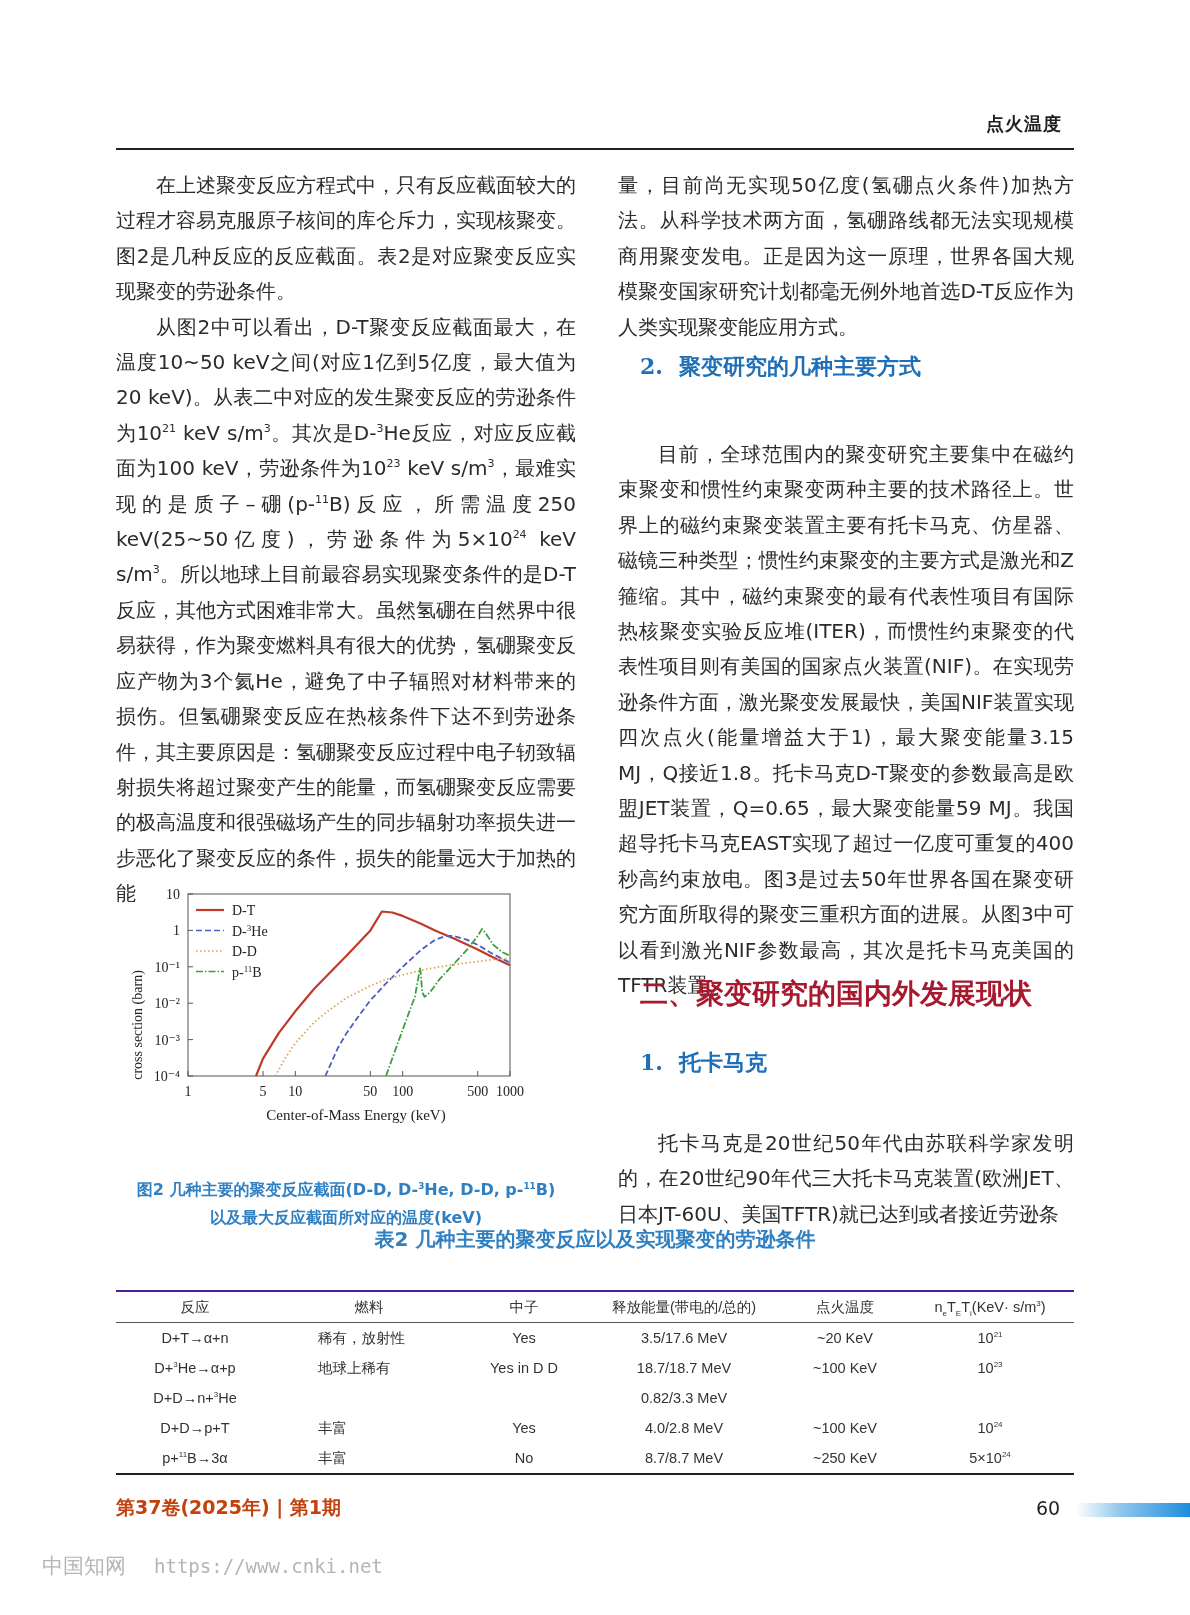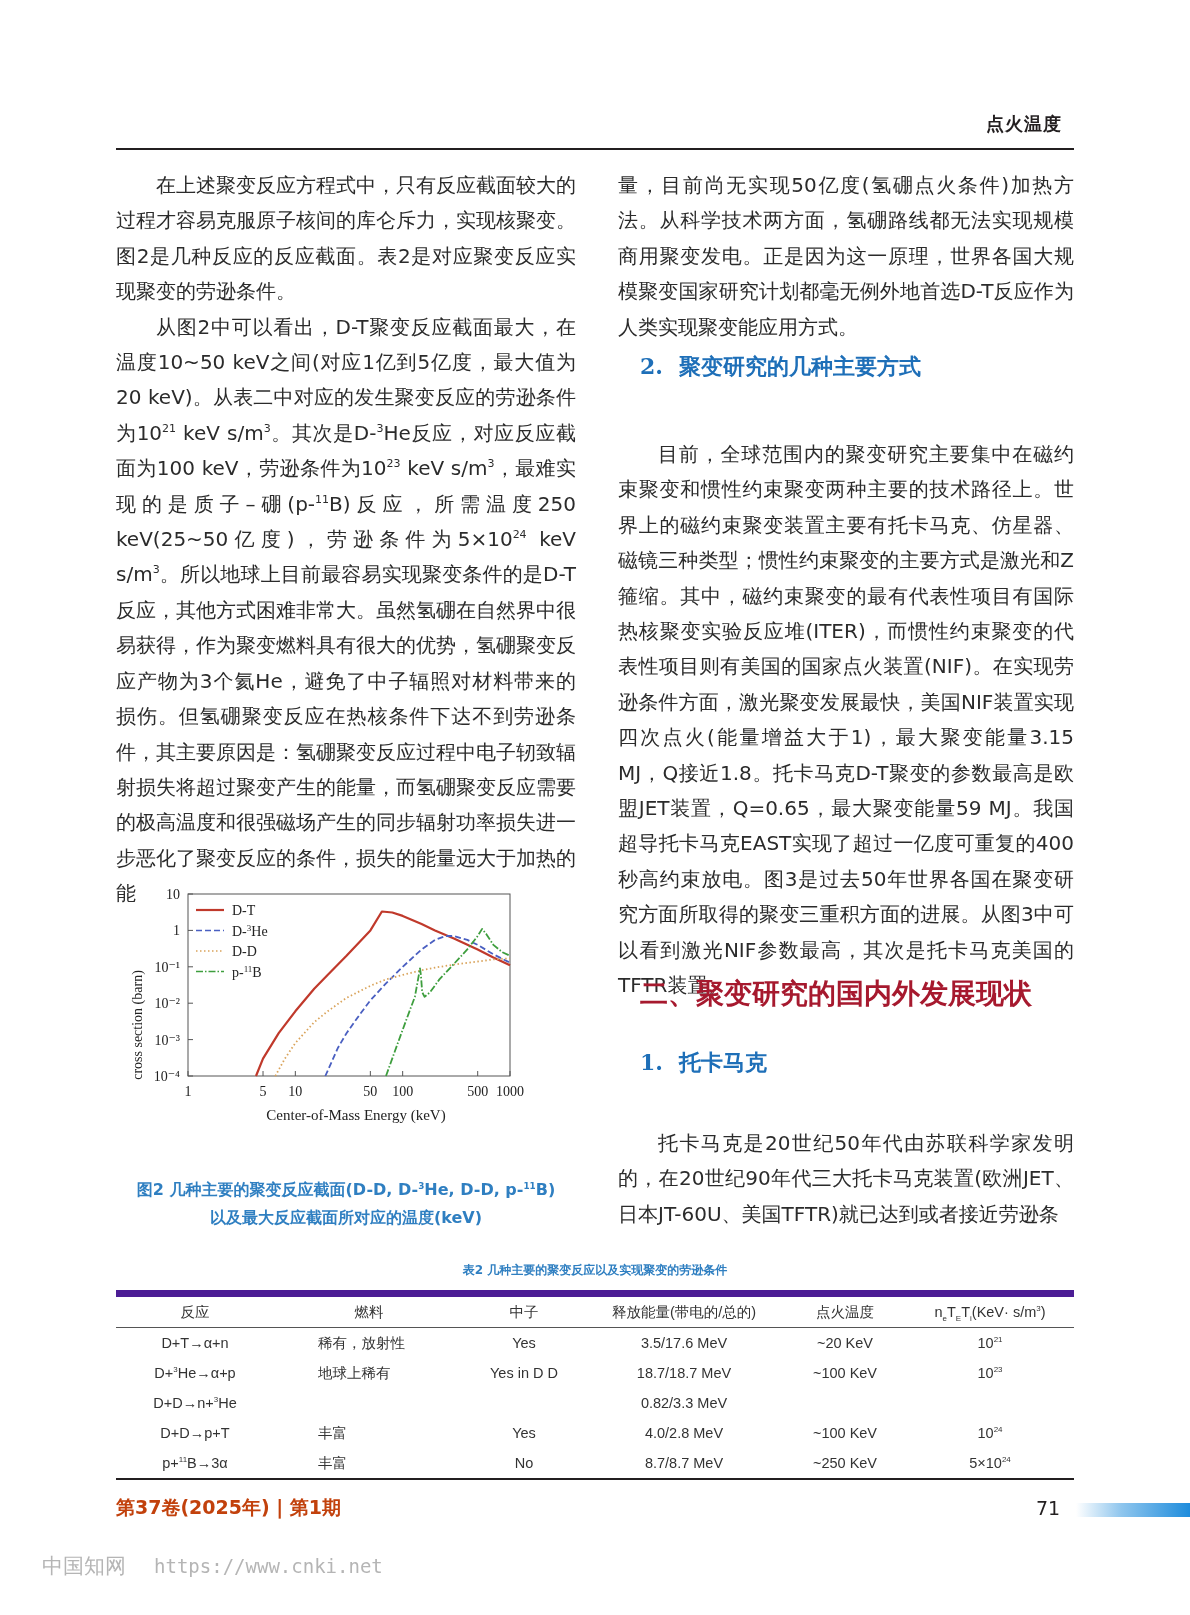--- a/index.html
+++ b/index.html
@@ -22,23 +22,23 @@
 
   sup { font-size:0.55em; vertical-align:0.7em; line-height:0; }
   sub { font-size:0.55em; line-height:0; }
 
   
   #chart-wrap { position:absolute; left:120px; top:880px; width:440px; height:285px; }
   #chart-svg { width:440px; height:285px; font-family:"Liberation Serif", "DejaVu Serif", serif; }
 
   .fig-caption { position:absolute; left:116px; top:1176px; width:460px; font-size:16px; font-weight:bold; color:#2f7fc1; text-align:center; line-height:28px; }
 
-  .table-caption { position:absolute; left:116px; top:1262px; width:958px; text-align:center; font-size:12px; font-weight:bold; color:#2f7fc1; }
+  .table-caption { position:absolute; left:116px; top:1226px; width:958px; text-align:center; font-size:20px; font-weight:bold; color:#2f7fc1; }
   #data-table { position:absolute; left:116px; top:1290px; width:958px; border-collapse:collapse; font-size:14.5px; color:#333; font-family:"Liberation Sans", sans-serif; }
-  #data-table thead tr { border-top:7px solid #4c1d95; border-bottom:1px solid #555; }
+  #data-table thead tr { border-top:2px solid #4c1d95; border-bottom:1px solid #555; }
   #data-table tbody tr:last-child { border-bottom:2px solid #231f20; }
   #data-table th { font-weight:normal; height:28px; }
   #data-table td { height:28px; text-align:center; }
   #data-table td.left { text-align:left; padding-left:0; }
 
   .footer-left { position:absolute; left:116px; top:1495px; font-size:19px; font-weight:bold; color:#c2410c; }
   .footer-page { position:absolute; left:1036px; top:1497px; font-size:19px; color:#231f20; }
   .footer-bar { position:absolute; left:1076px; top:1503px; width:114px; height:14px;
                 background:linear-gradient(to right, rgba(30,140,220,0) 0%, rgba(30,140,220,0.5) 40%, #1e8cdc 100%); }
   .watermark { position:absolute; left:42px; top:1552px; font-size:21px; color:#b5b5b5; font-family:"DejaVu Serif", "Liberation Serif", serif; }
@@ -196,17 +196,17 @@
         <td class="left" style="padding-left: 44px;">丰富</td>
         <td>No</td>
         <td>8.7/8.7 MeV</td>
         <td>~250 KeV</td>
         <td>5×10<sup>24</sup></td>
       </tr>
     </tbody>
 </table>
 
 <div class="footer-left">第37卷(2025年) | 第1期</div>
-<div class="footer-page">71</div>
+<div class="footer-page">60</div>
 <div class="footer-bar"></div>
 <div class="watermark">
   <span>中国知网</span><span class="url">https://www.cnki.net</span>
 </div>
 
 </body></html>

